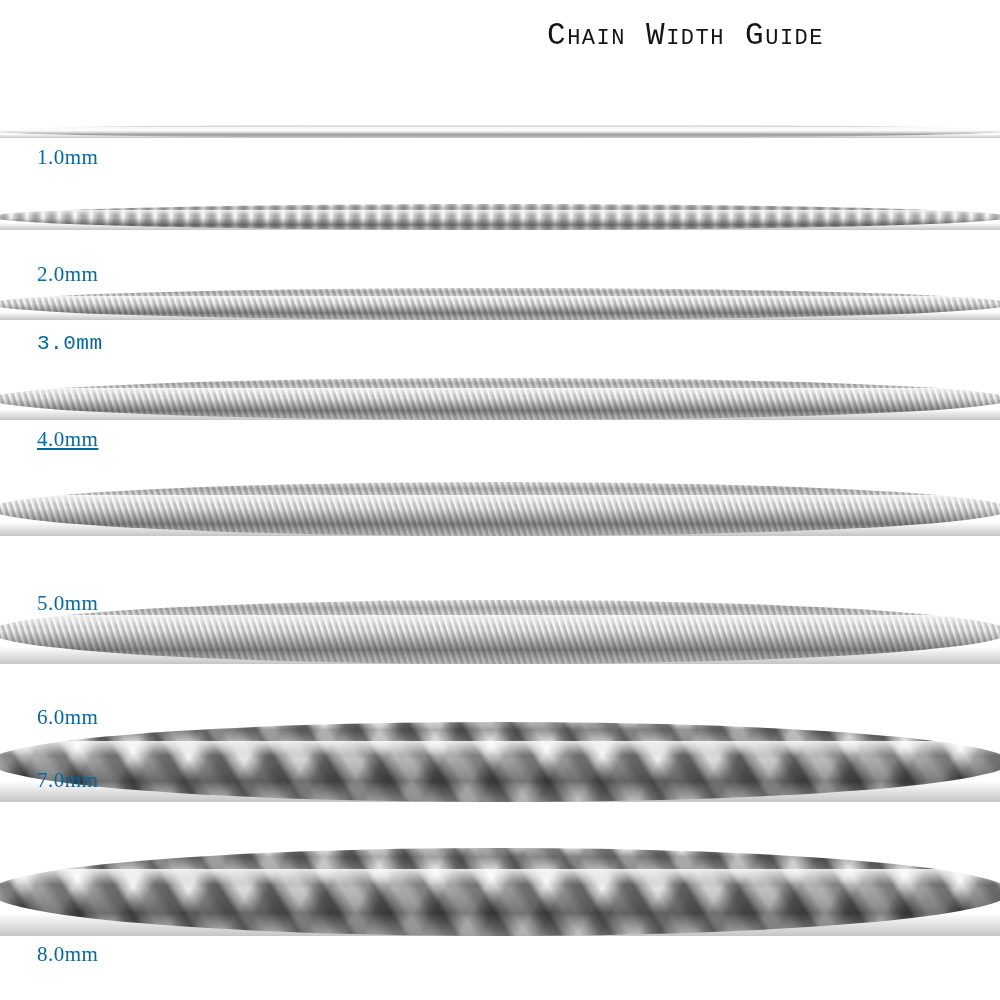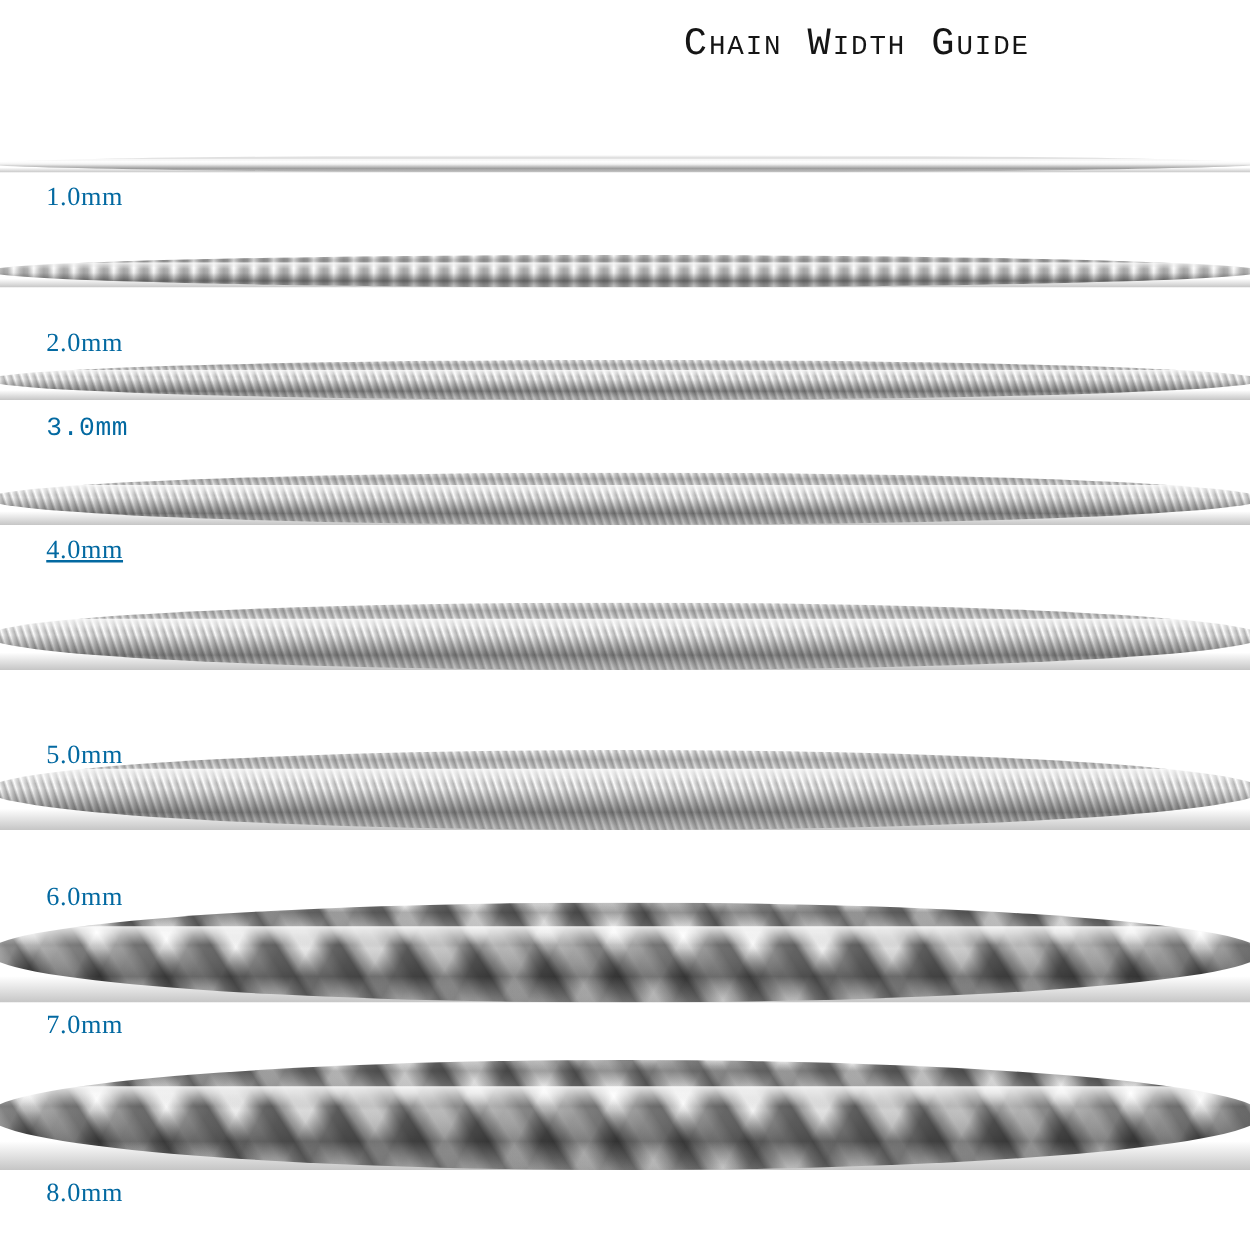--- a/index.html
+++ b/index.html
@@ -200,21 +200,21 @@
         <div class="shadow"></div>
       </div>
     </div>
     <div class="label" style="top: 676px; margin-top: 29px;">6.0mm</div>
     <div class="chain-strip" style="top: 722px; height: 80px;">
       <div class="chain-body k-rope">
         <div class="sheen"></div>
         <div class="shadow"></div>
       </div>
     </div>
-    <div class="label" style="top: 807px;">7.0mm</div>
+    <div class="label" style="top: 768px;">7.0mm</div>
     <div class="chain-strip" style="top: 848px; height: 88px;">
       <div class="chain-body k-rope">
         <div class="sheen"></div>
         <div class="shadow"></div>
       </div>
     </div>
     <div class="label" style="top: 942px;">8.0mm</div>
   </div>
 
 </body></html>

